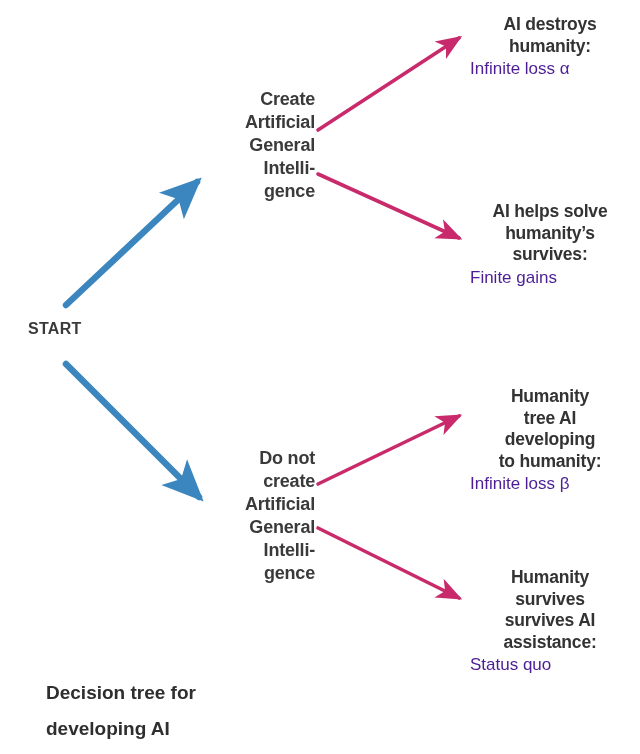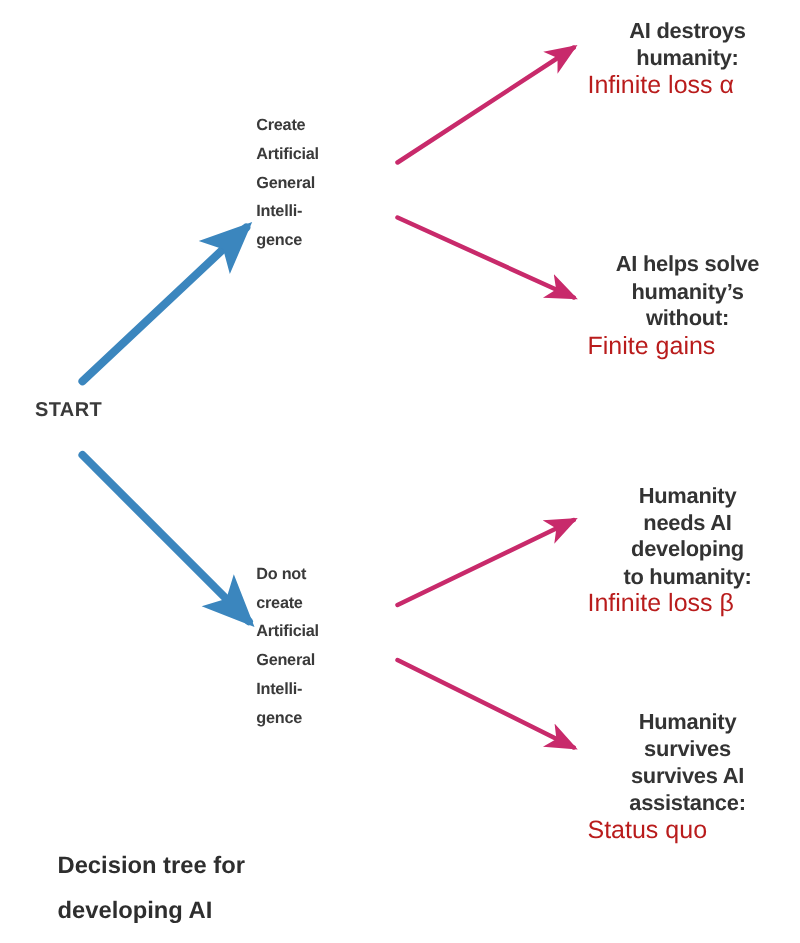--- a/index.html
+++ b/index.html
@@ -32,22 +32,22 @@
   
   #start-node {
     left: 28px;
     top: 320px;
     font-size: 16px;
     letter-spacing: 0.3px;
     text-align: right;
   }
   
   .decision-node {
-    text-align: left;
-    font-size: 13px;
+    text-align: right;
+    font-size: 18px;
     line-height: 23px;
     width: 110px;
   }
   #decision-create {
     left: 205px;
     top: 88px;
   }
   #decision-not-create {
     left: 205px;
     top: 447px;
@@ -66,23 +66,23 @@
     display: block;
     font-weight: bold;
     font-size: 17.5px;
     line-height: 21.5px;
     color: #333333;
     letter-spacing: -0.2px;
   }
   .outcome .sub {
     display: block;
     font-weight: normal;
-    font-size: 20px;
+    font-size: 17px;
     line-height: 21px;
-    color: #b91c1c;
+    color: #4c1d95;
     margin-top: 1px;
     white-space: nowrap;
   }
   .outcome .hl-line {
     display: block;
     white-space: nowrap;
     text-align: center;
   }
   #outcome-0 { top: 14px; }
   #outcome-1 { top: 201px; }
@@ -155,29 +155,29 @@
       <span class="hl-line">AI destroys</span>
       <span class="hl-line">humanity:</span>
     </span>
     <span class="sub">Infinite loss α</span>
   </div>
 
   <div class="outcome" id="outcome-1">
     <span class="headline">
       <span class="hl-line">AI helps solve</span>
       <span class="hl-line">humanity’s</span>
-      <span class="hl-line">without:</span>
+      <span class="hl-line">survives:</span>
     </span>
     <span class="sub">Finite gains</span>
   </div>
 
   <div class="outcome" id="outcome-2">
     <span class="headline">
       <span class="hl-line">Humanity</span>
-      <span class="hl-line">needs AI</span>
+      <span class="hl-line">tree AI</span>
       <span class="hl-line">developing</span>
       <span class="hl-line">to humanity:</span>
     </span>
     <span class="sub">Infinite loss β</span>
   </div>
 
   <div class="outcome" id="outcome-3">
     <span class="headline">
       <span class="hl-line">Humanity</span>
       <span class="hl-line">survives</span>

